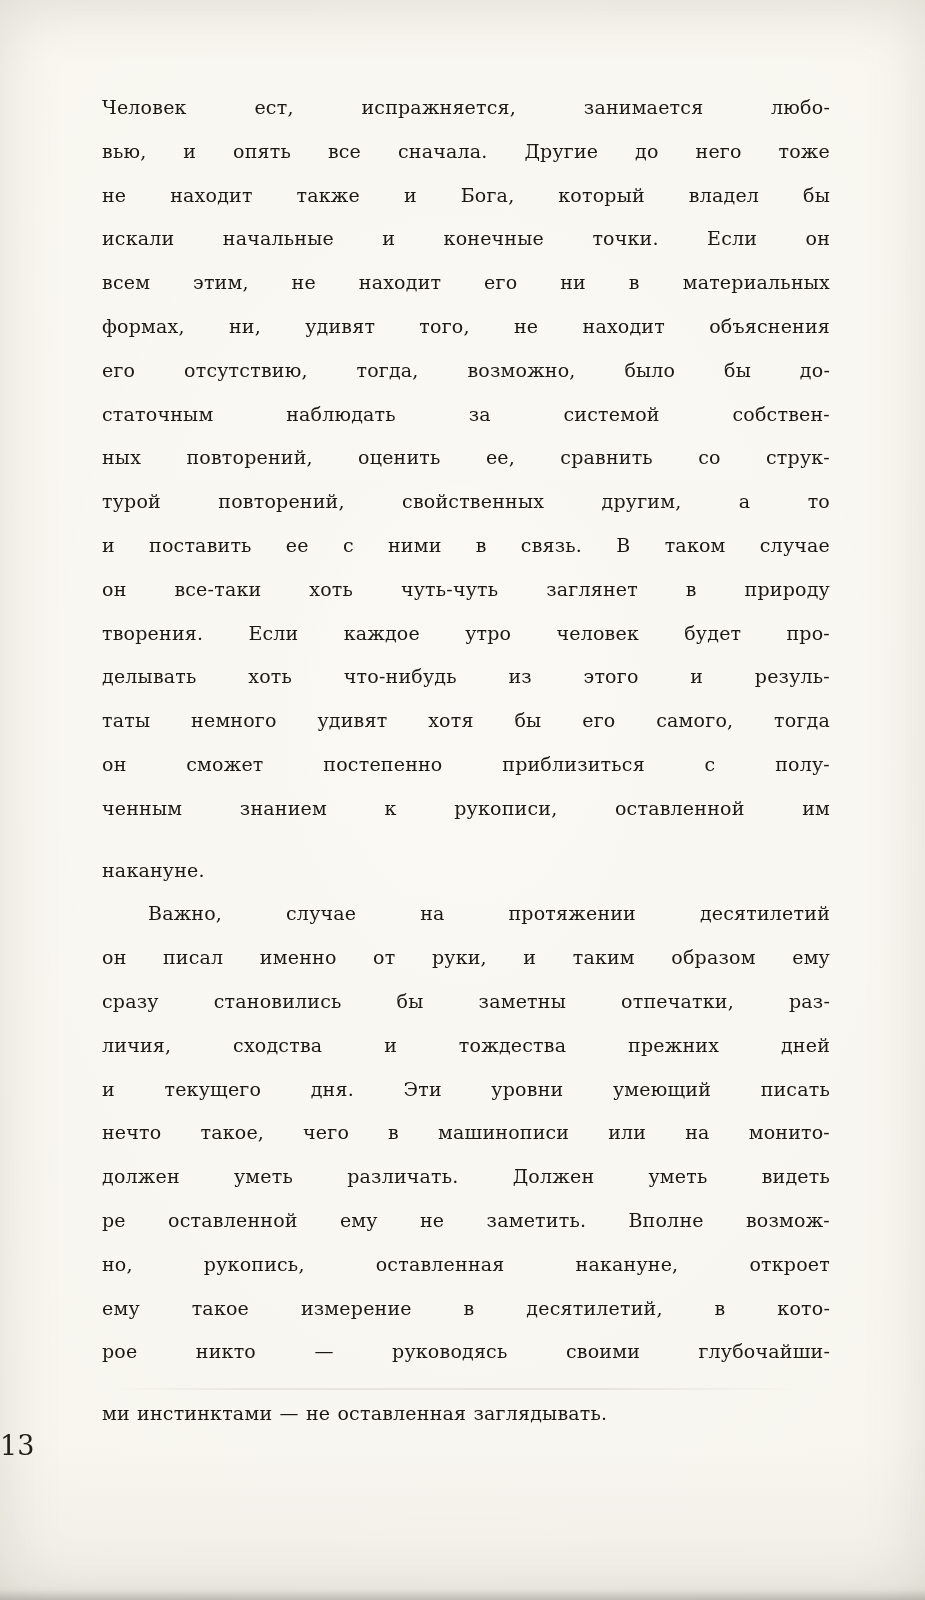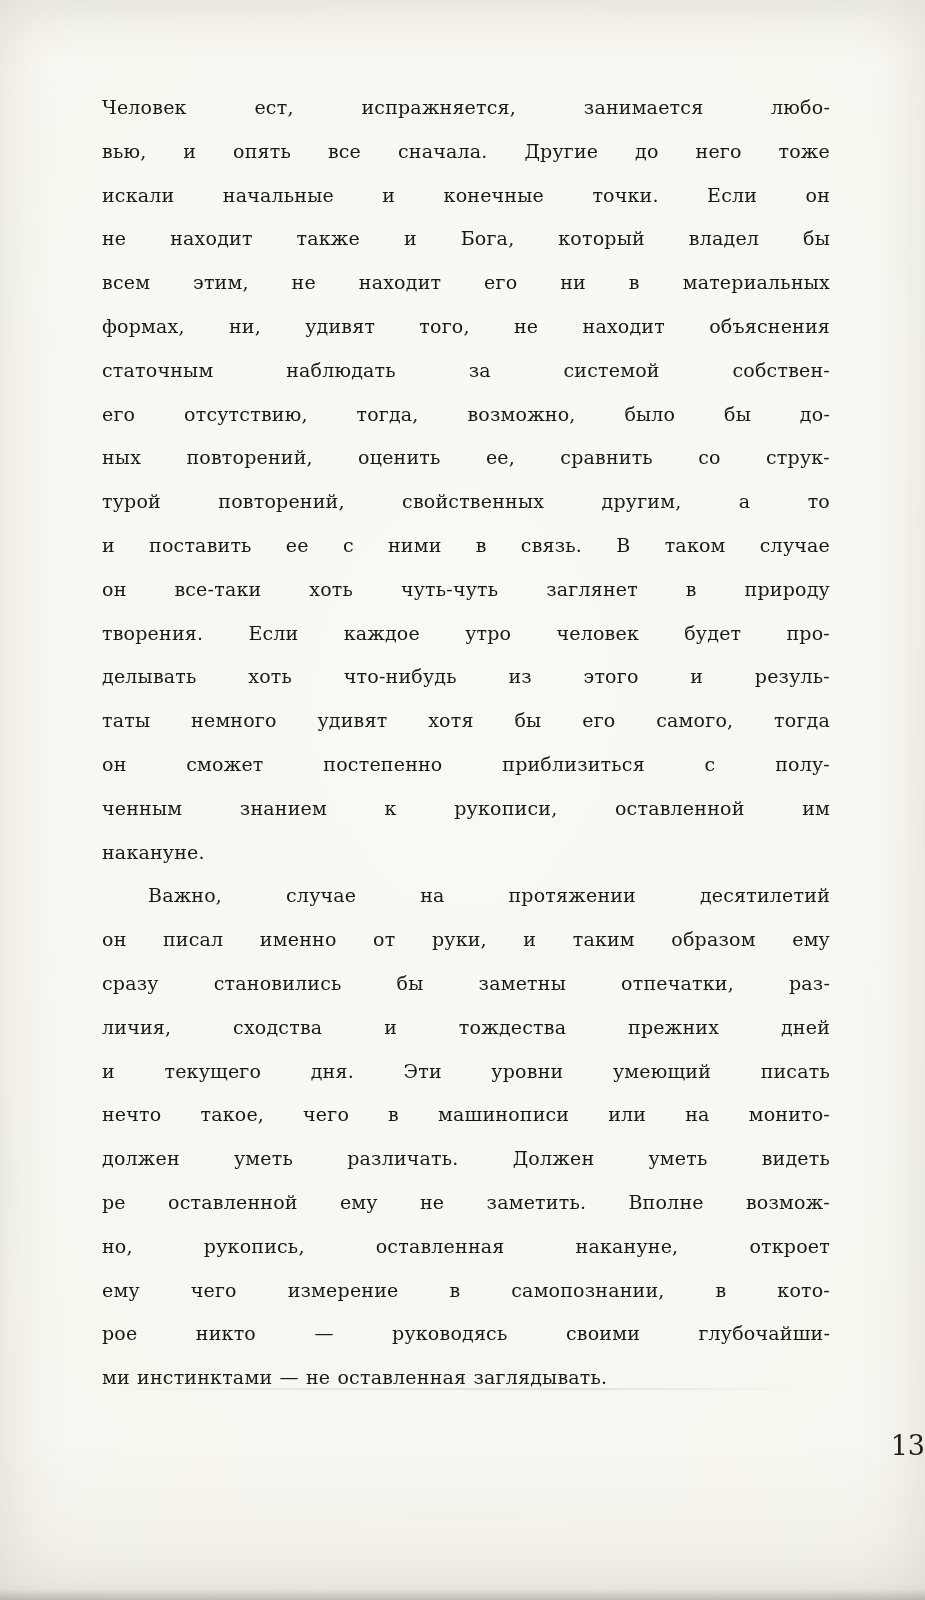--- a/index.html
+++ b/index.html
@@ -33,30 +33,31 @@
     font-size: 19px;
     line-height: 43.8px;
     text-align: justify;
     text-align-last: justify;
     letter-spacing: 0.2px;
     word-spacing: 1px;
   }
   .line.last {
     text-align: left;
     text-align-last: left;
+    margin-top: 18px;
   }
   .line.indent {
     text-indent: 46px;
   }
   .page-number {
     position: absolute;
     top: 1430px;
     left: 0;
     width: 100%;
-    text-align: right;
+    text-align: left;
     font-size: 27px;
     color: #221e18;
   }
   .scan-artifact {
     position: absolute;
     left: 110px;
     top: 1388px;
     width: 690px;
     height: 2px;
     background: linear-gradient(90deg, rgba(0,0,0,0) 0%, rgba(90,85,75,0.10) 20%, rgba(90,85,75,0.12) 70%, rgba(0,0,0,0) 100%);
@@ -70,45 +71,45 @@
     background: linear-gradient(180deg, rgba(0,0,0,0) 0%, rgba(60,58,50,0.18) 100%);
   }
 </style>
 </head>
 <body>
 
 <div class="page">
   <div class="text-column">
       <div class="line">Человек ест, испражняется, занимается любо-</div>
       <div class="line">вью, и опять все сначала. Другие до него тоже</div>
+      <div class="line">не находит также и Бога, который владел бы</div>
       <div class="line">искали начальные и конечные точки. Если он</div>
-      <div class="line">не находит также и Бога, который владел бы</div>
       <div class="line">всем этим, не находит его ни в материальных</div>
       <div class="line">формах, ни, удивят того, не находит объяснения</div>
+      <div class="line">его отсутствию, тогда, возможно, было бы до-</div>
       <div class="line">статочным наблюдать за системой собствен-</div>
-      <div class="line">его отсутствию, тогда, возможно, было бы до-</div>
       <div class="line">ных повторений, оценить ее, сравнить со струк-</div>
       <div class="line">турой повторений, свойственных другим, а то</div>
       <div class="line">и поставить ее с ними в связь. В таком случае</div>
       <div class="line">он все-таки хоть чуть-чуть заглянет в природу</div>
       <div class="line">творения. Если каждое утро человек будет про-</div>
       <div class="line">делывать хоть что-нибудь из этого и резуль-</div>
       <div class="line">таты немного удивят хотя бы его самого, тогда</div>
       <div class="line">он сможет постепенно приблизиться с полу-</div>
       <div class="line">ченным знанием к рукописи, оставленной им</div>
       <div class="line last">накануне.</div>
       <div class="line indent">Важно, случае на протяжении десятилетий</div>
       <div class="line">он писал именно от руки, и таким образом ему</div>
       <div class="line">сразу становились бы заметны отпечатки, раз-</div>
       <div class="line">личия, сходства и тождества прежних дней</div>
       <div class="line">и текущего дня. Эти уровни умеющий писать</div>
       <div class="line">нечто такое, чего в машинописи или на монито-</div>
       <div class="line">должен уметь различать. Должен уметь видеть</div>
       <div class="line">ре оставленной ему не заметить. Вполне возмож-</div>
       <div class="line">но, рукопись, оставленная накануне, откроет</div>
-      <div class="line">ему чего измерение в самопознании, в кото-</div>
+      <div class="line">ему такое измерение в десятилетий, в кото-</div>
       <div class="line">рое никто — руководясь своими глубочайши-</div>
       <div class="line last">ми инстинктами — не оставленная заглядывать.</div>
     </div>
   <div class="scan-artifact"></div>
   <div class="page-number">13</div>
   <div class="bottom-edge"></div>
 </div>
 
 </body></html>

